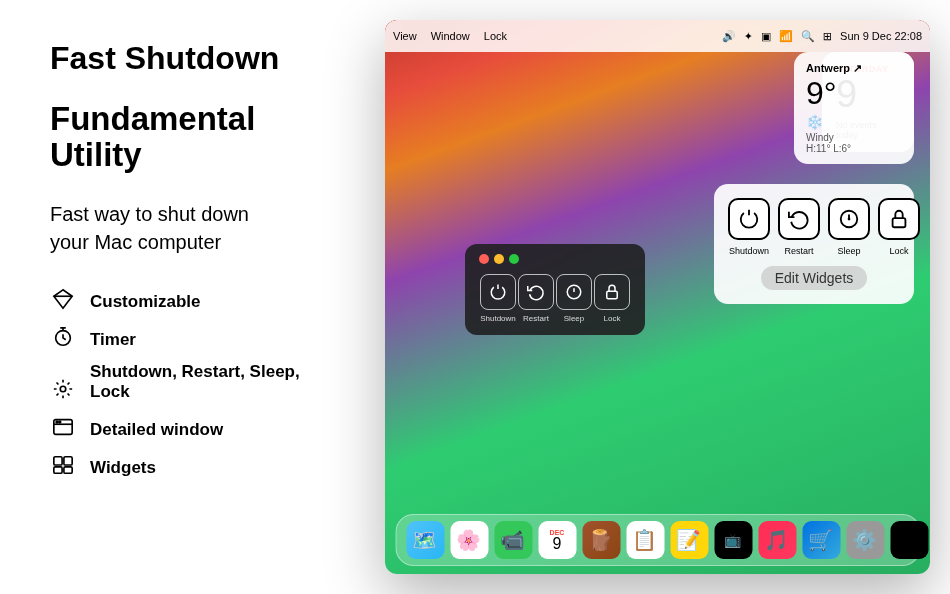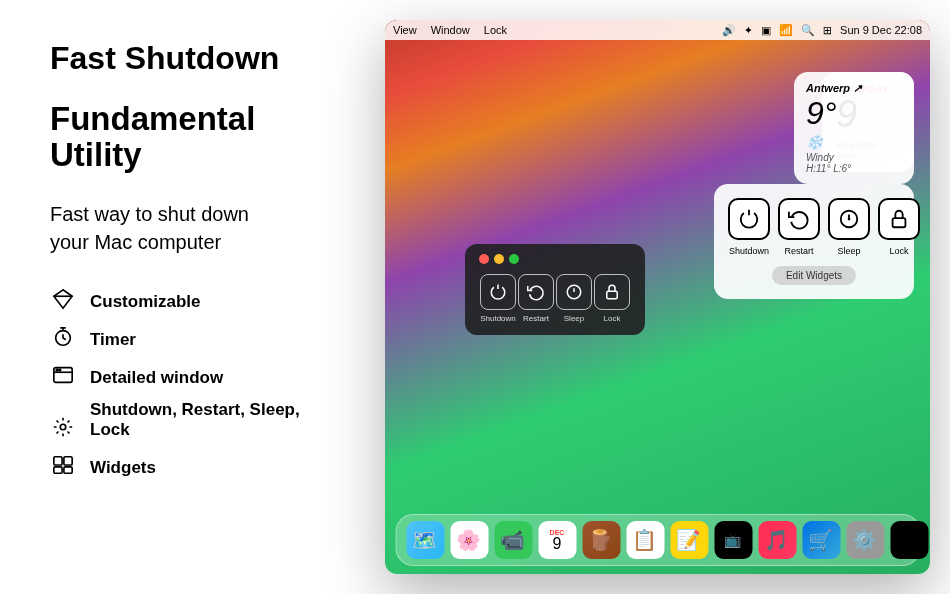--- a/index.html
+++ b/index.html
@@ -96,21 +96,21 @@
     
     .mac-desktop {
       width: 100%;
       height: 100%;
       position: relative;
       background: linear-gradient(160deg, #c0392b 0%, #e74c3c 10%, #e67e22 20%, #8e44ad 35%, #2ecc71 60%, #27ae60 100%);
     }
 
     
     .menu-bar {
-      height: 20px;
+      height: 32px;
       background: rgba(255,255,255,0.85);
       backdrop-filter: blur(10px);
       display: flex;
       align-items: center;
       padding: 0 8px;
       position: relative;
       z-index: 10;
     }
 
     .menu-bar-left {
@@ -209,25 +209,24 @@
 
     .weather-condition {
       font-size: 10px;
       color: #555;
       margin-top: 2px;
     }
 
     
     .top-widgets {
       position: absolute;
-      top: 28px;
+      top: 8px;
       right: 16px;
       display: flex;
       gap: 8px;
-      font-style: italic;
     }
 
     
     .power-widget {
       position: absolute;
       top: 140px;
       right: 16px;
       background: rgba(255,255,255,0.92);
       border-radius: 14px;
       padding: 14px;
@@ -270,21 +269,21 @@
       font-weight: 500;
     }
 
     .edit-widgets-btn {
       display: block;
       margin: 10px auto 0;
       background: rgba(200,200,200,0.7);
       border: none;
       border-radius: 20px;
       padding: 4px 14px;
-      font-size: 10px;
+      font-size: 14px;
       color: #333;
       cursor: pointer;
     }
 
     
     .popup-window {
       position: absolute;
       top: 200px;
       left: 80px;
       background: rgba(30,30,30,0.88);
@@ -406,37 +405,37 @@
           <path d="M12 5V2M9 2h6"></path>
           <path d="M12 9v4l3 2"></path>
         </svg>
       </div>
       <span class="feature-label">Timer</span>
     </div>
 
     <div class="feature-item">
       <div class="feature-icon">
         <svg viewBox="0 0 24 24" fill="none" stroke="#000" stroke-width="1.8">
+          <circle cx="12" cy="12" r="3"></circle>
+          <path d="M12 2v3M12 19v3M2 12h3M19 12h3M4.93 4.93l2.12 2.12M16.95 16.95l2.12 2.12M4.93 19.07l2.12-2.12M16.95 7.05l2.12-2.12"></path>
+        </svg>
+      </div>
+      <span class="feature-label">Shutdown, Restart, Sleep, Lock</span>
+    </div>
+
+    <div class="feature-item">
+      <div class="feature-icon">
+        <svg viewBox="0 0 24 24" fill="none" stroke="#000" stroke-width="1.8">
           <rect x="2" y="4" width="20" height="16" rx="2"></rect>
           <line x1="2" y1="9" x2="22" y2="9"></line>
           <circle cx="5.5" cy="6.5" r="1"></circle>
           <circle cx="8.5" cy="6.5" r="1"></circle>
         </svg>
       </div>
       <span class="feature-label">Detailed window</span>
-    </div>
-
-    <div class="feature-item">
-      <div class="feature-icon">
-        <svg viewBox="0 0 24 24" fill="none" stroke="#000" stroke-width="1.8">
-          <circle cx="12" cy="12" r="3"></circle>
-          <path d="M12 2v3M12 19v3M2 12h3M19 12h3M4.93 4.93l2.12 2.12M16.95 16.95l2.12 2.12M4.93 19.07l2.12-2.12M16.95 7.05l2.12-2.12"></path>
-        </svg>
-      </div>
-      <span class="feature-label">Shutdown, Restart, Sleep, Lock</span>
     </div>
 
     <div class="feature-item">
       <div class="feature-icon">
         <svg viewBox="0 0 24 24" fill="none" stroke="#000" stroke-width="1.8">
           <rect x="2" y="3" width="9" height="9" rx="1.5"></rect>
           <rect x="13" y="3" width="9" height="9" rx="1.5"></rect>
           <rect x="2" y="14" width="9" height="7" rx="1.5"></rect>
           <rect x="13" y="14" width="9" height="7" rx="1.5"></rect>
         </svg>

